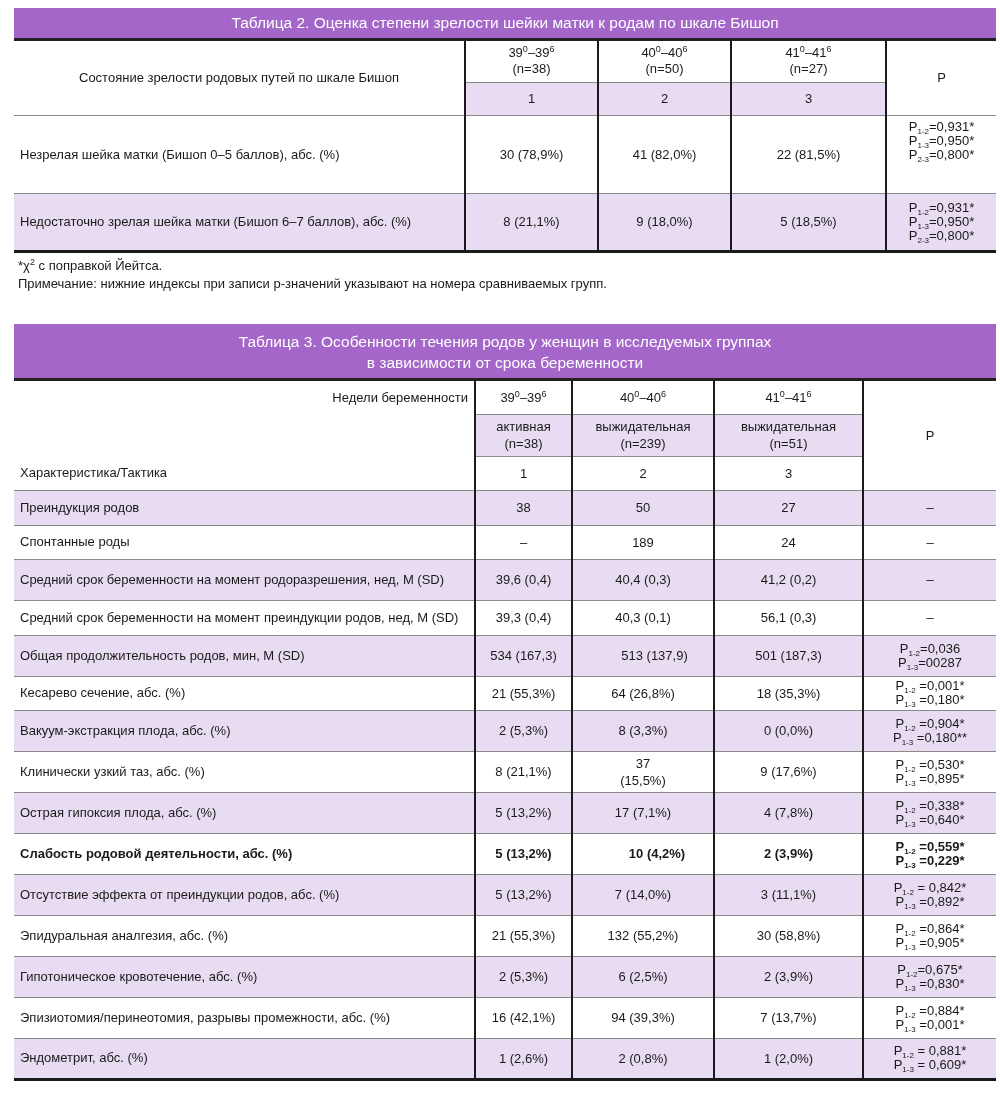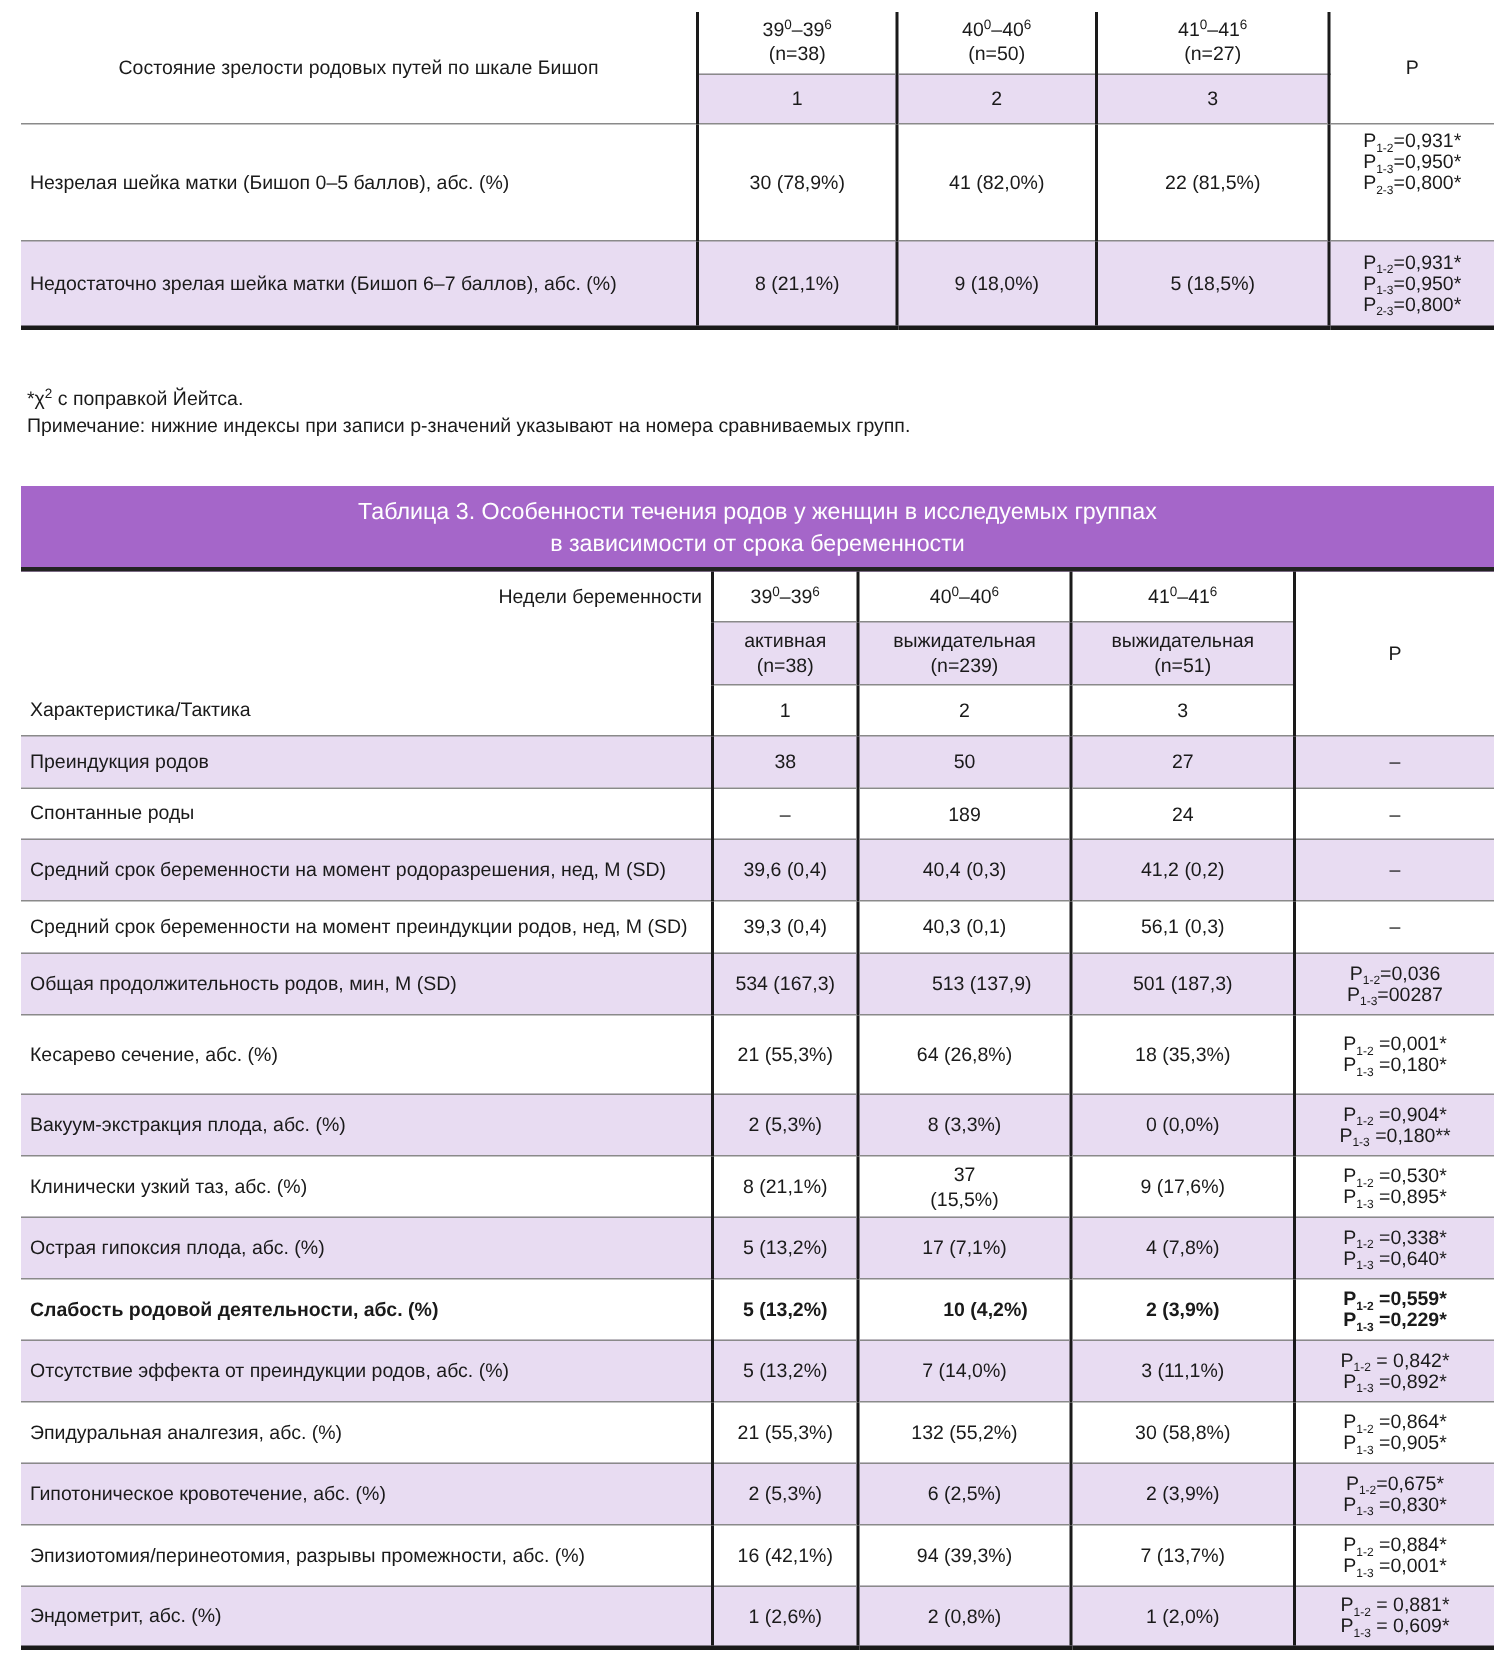--- a/index.html
+++ b/index.html
@@ -27,20 +27,21 @@
   .bottom td { border-bottom: 3px solid #1a1a1a; }
   sup { font-size: 9px; vertical-align: 5px; line-height: 0; }
   .pv { display: block; line-height: 14px; font-size: 13px; }
   .pv sub { font-size: 8px; vertical-align: -3px; line-height: 0; }
   .notes { position: absolute; left: 18px; top: 257px; font-size: 13px; line-height: 18px; }
 </style>
 </head>
 <body>
 
 <div class="tbl-wrap" id="t2">
+  <div class="caption">Таблица 2. Оценка степени зрелости шейки матки к родам по шкале Бишоп</div>
   <table>
     <colgroup>
       <col style="width:451px">
         <col style="width:133px">
         <col style="width:133px">
         <col style="width:155px">
         <col style="width:110px">
     </colgroup>
     <tbody>
         <tr style="height:41px">
@@ -161,21 +162,21 @@
         <tr style="height: 41px;">
     <td class="lbl hr lav" style="line-height: 16px;">Общая продолжительность родов, мин, M (SD)</td>
     <td class="c vb hr lav" style="white-space: pre-line; line-height: 17px;">534 (167,3)</td>
     <td class="c vb hr lav" style="white-space: pre-line; line-height: 17px; padding-left: 29px;">513 (137,9)</td>
     <td class="c vb hr lav" style="white-space: pre-line; line-height: 17px;">501 (187,3)</td>
     <td class="c vb hr lav">
             <span class="pv"><span>P</span><sub>1-2</sub><span>=0,036</span></span>
             <span class="pv"><span>P</span><sub>1-3</sub><span>=00287</span></span>
           </td>
   </tr>
-        <tr style="height: 53px;">
+        <tr style="height: 34px;">
     <td class="lbl hr" style="line-height: 16px;">Кесарево сечение, абс. (%)</td>
     <td class="c vb hr" style="white-space: pre-line; line-height: 17px;">21 (55,3%)</td>
     <td class="c vb hr" style="white-space: pre-line; line-height: 17px;">64 (26,8%)</td>
     <td class="c vb hr" style="white-space: pre-line; line-height: 17px;">18 (35,3%)</td>
     <td class="c vb hr">
             <span class="pv"><span>P</span><sub>1-2</sub><span> =0,001*</span></span>
             <span class="pv"><span>P</span><sub>1-3</sub><span> =0,180*</span></span>
           </td>
   </tr>
         <tr style="height: 41px;">

